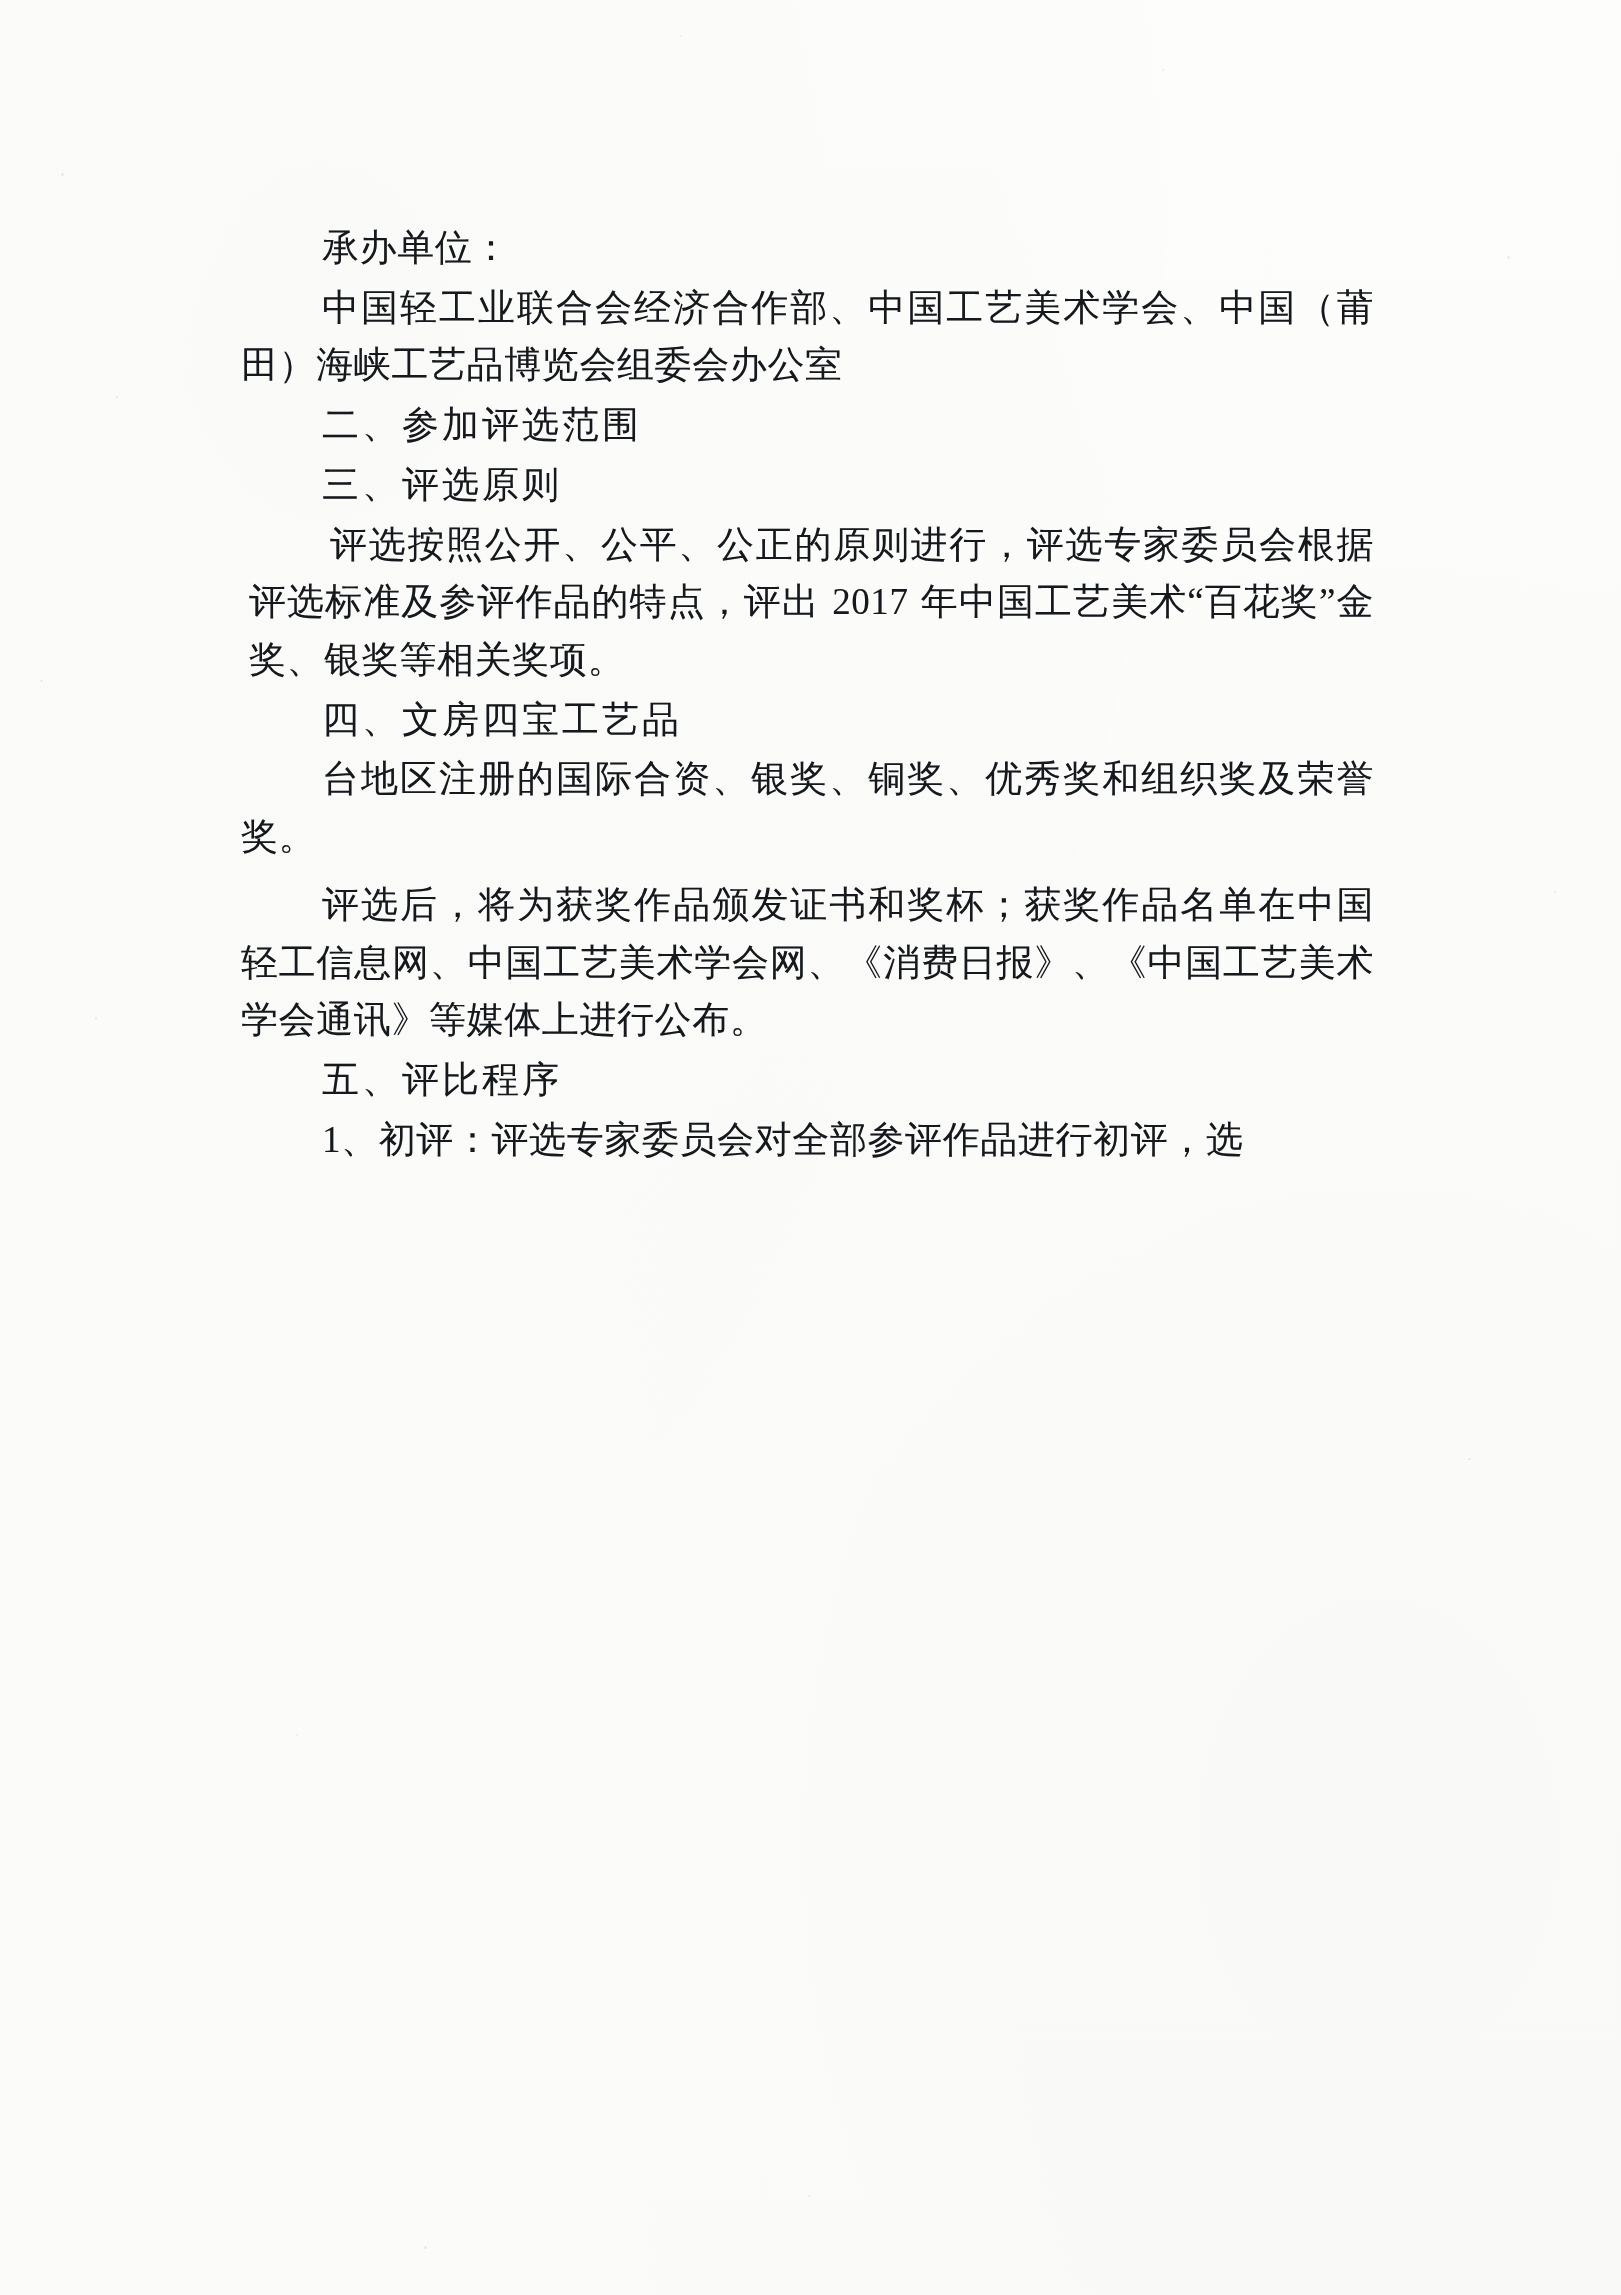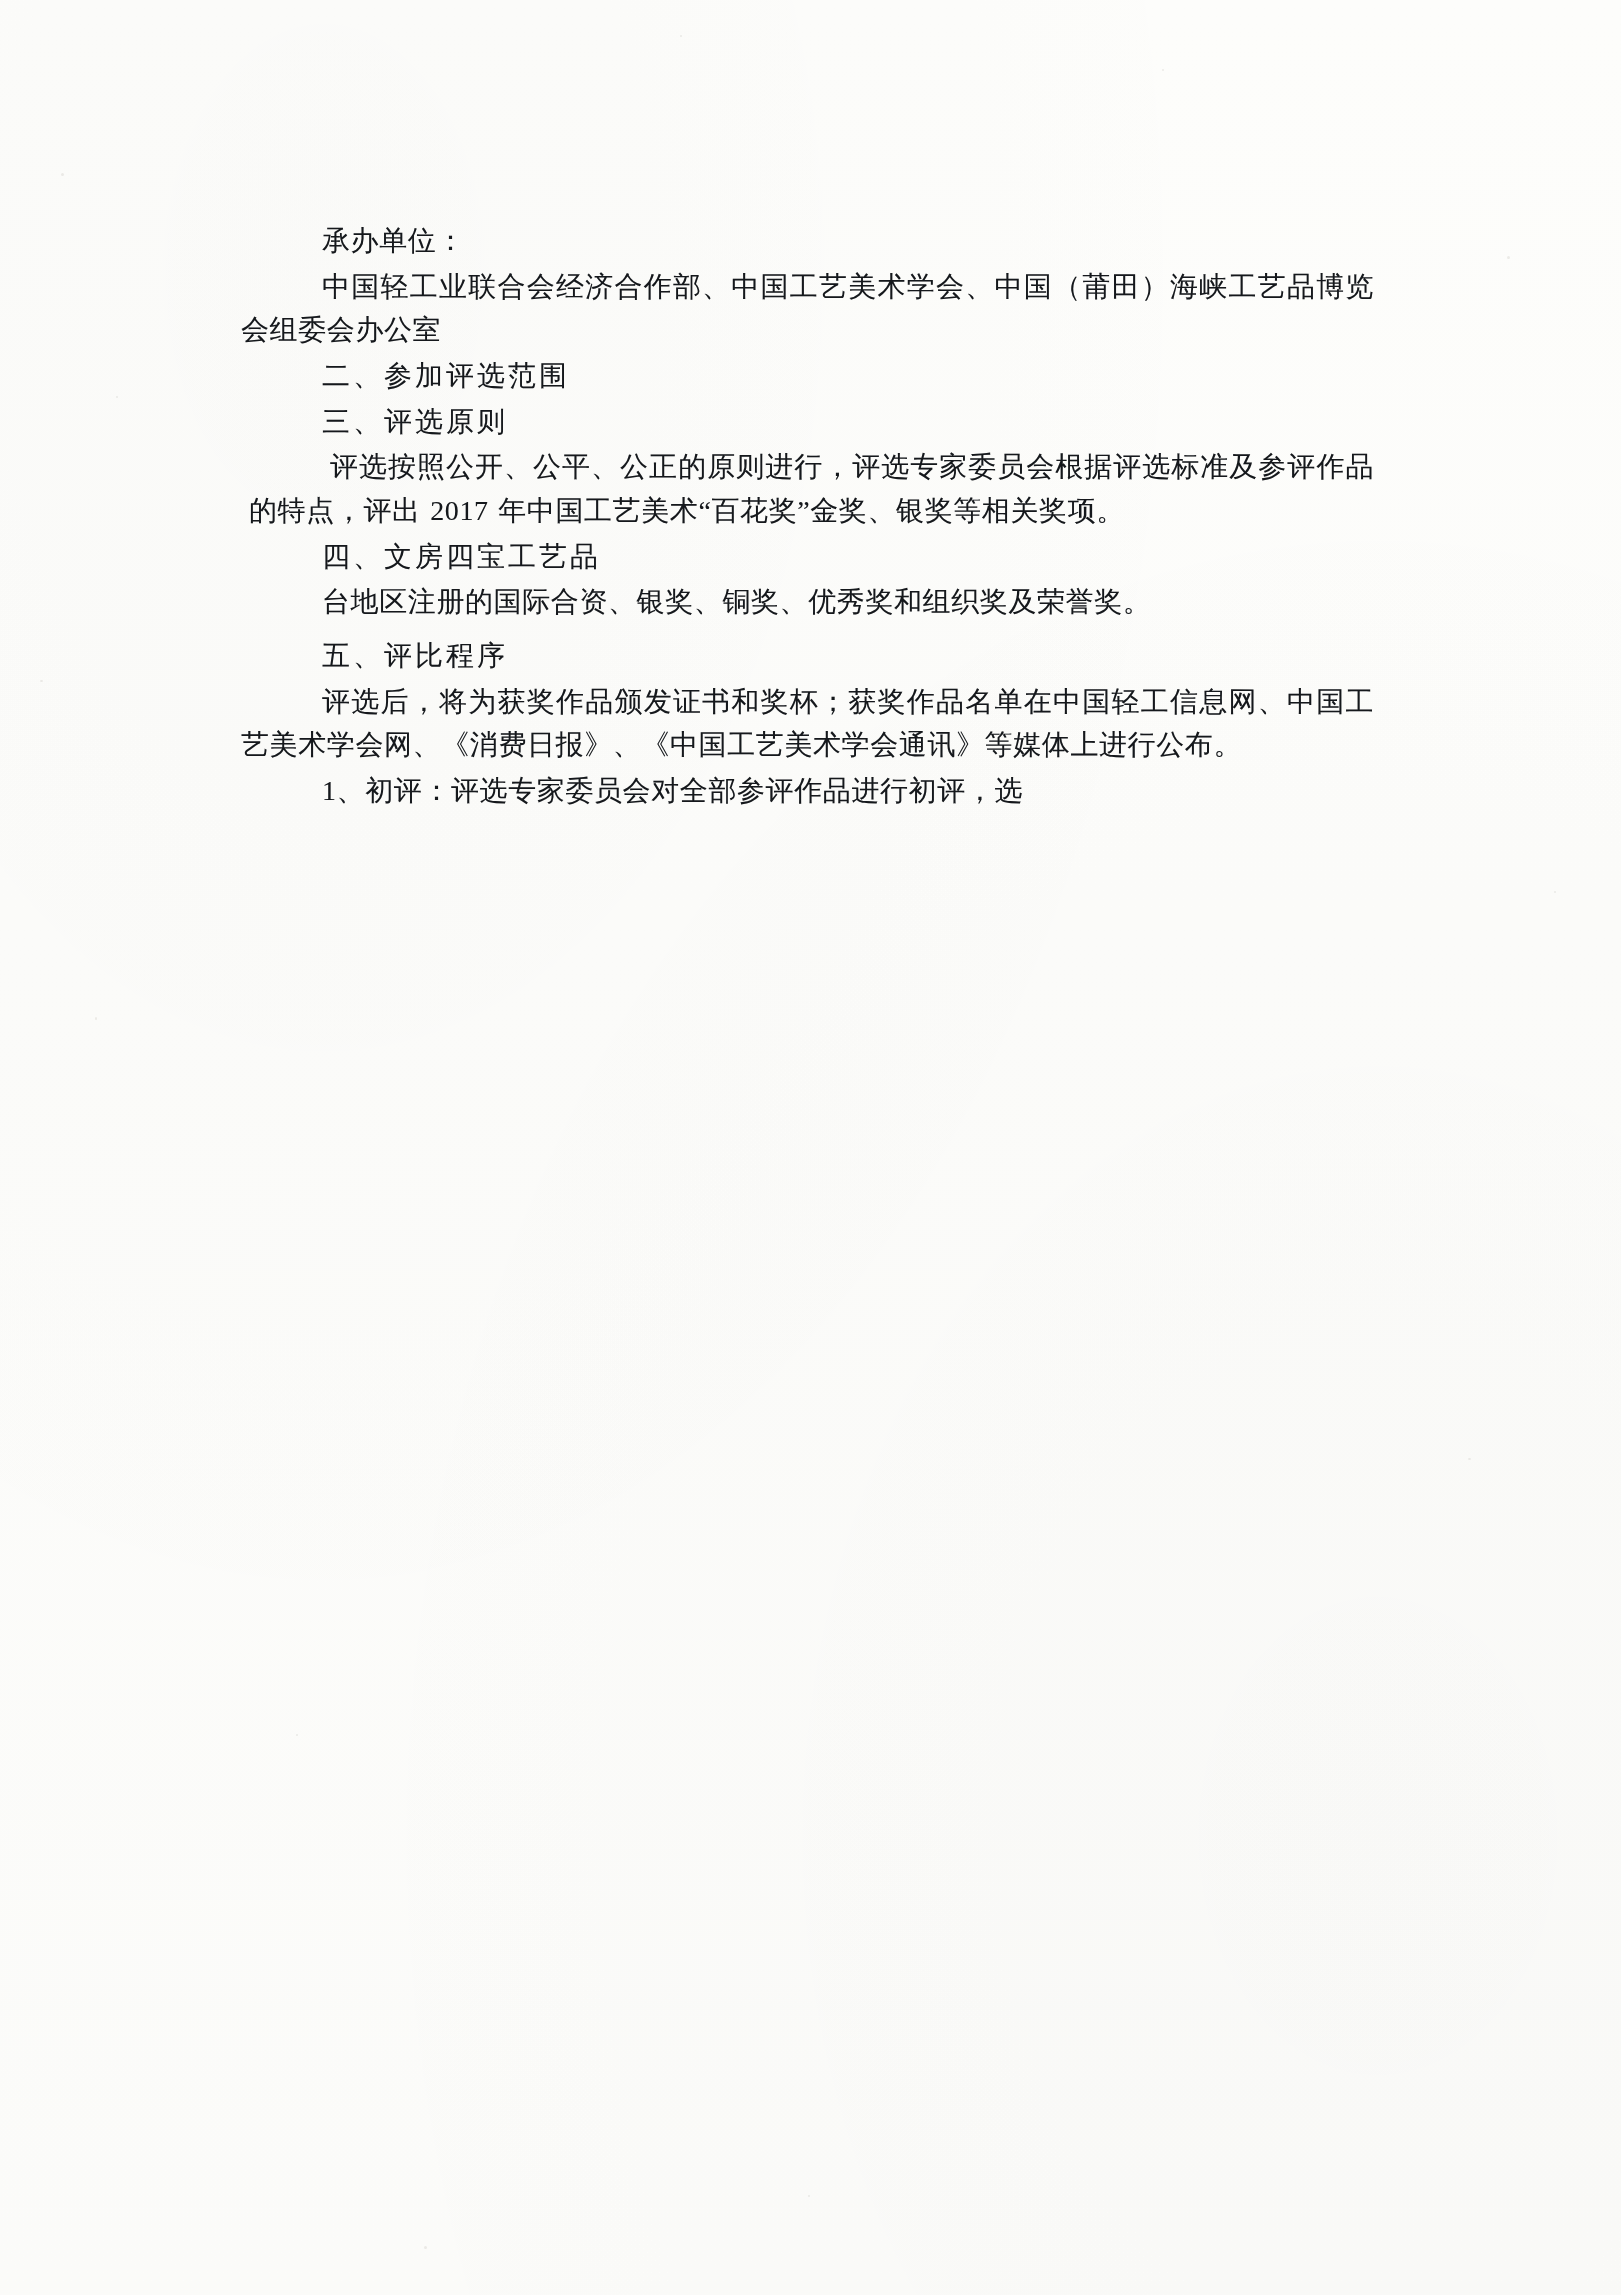--- a/index.html
+++ b/index.html
@@ -36,21 +36,21 @@
     opacity: 0.5;
   }
   
   .doc-body {
     position: absolute;
     left: 241px;
     top: 219px;
     width: 1133px;
   }
   .para {
-    font-size: 28px;
+    font-size: 37px;
     line-height: 1.56;
     color: #15181c;
     letter-spacing: 0.6px;
     text-align: justify;
     text-justify: inter-ideograph;
     margin: 0 0 2px 0;
     text-indent: 0;
   }
   .para.indent {
     text-indent: 81px;
@@ -93,20 +93,20 @@
     <p class="para indent">中国轻工业联合会经济合作部、中国工艺美术学会、中国（莆田）海峡工艺品博览会组委会办公室</p>
 
     <p class="para heading">二、参加评选范围</p>
 
     <p class="para heading">三、评选原则</p>
     <p class="para indent spaced-wide">评选按照公开、公平、公正的原则进行，评选专家委员会根据评选标准及参评作品的特点，评出 2017 年中国工艺美术“百花奖”金奖、银奖等相关奖项。</p>
 
     <p class="para heading">四、文房四宝工艺品</p>
     <p class="para indent">台地区注册的国际合资、银奖、铜奖、优秀奖和组织奖及荣誉奖。</p>
     <div class="gapline"></div>
+    <p class="para indent">评选后，将为获奖作品颁发证书和奖杯；获奖作品名单在中国轻工信息网、中国工艺美术学会网、《消费日报》、《中国工艺美术学会通讯》等媒体上进行公布。</p>
+
     <p class="para heading">五、评比程序</p>
-
-    <p class="para indent">评选后，将为获奖作品颁发证书和奖杯；获奖作品名单在中国轻工信息网、中国工艺美术学会网、《消费日报》、《中国工艺美术学会通讯》等媒体上进行公布。</p>
     <p class="para indent">1、初评：评选专家委员会对全部参评作品进行初评，选</p>
 
   </div>
 </div>
 
 
 </body></html>

